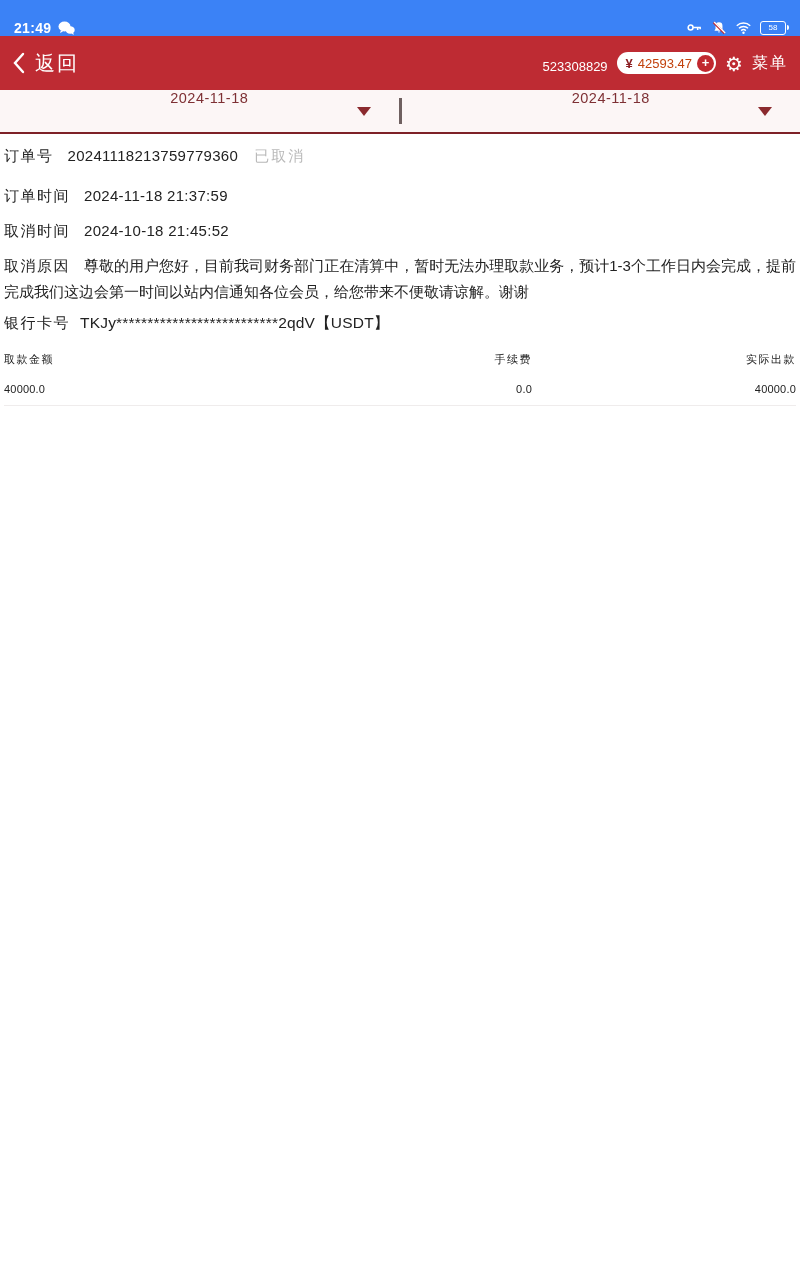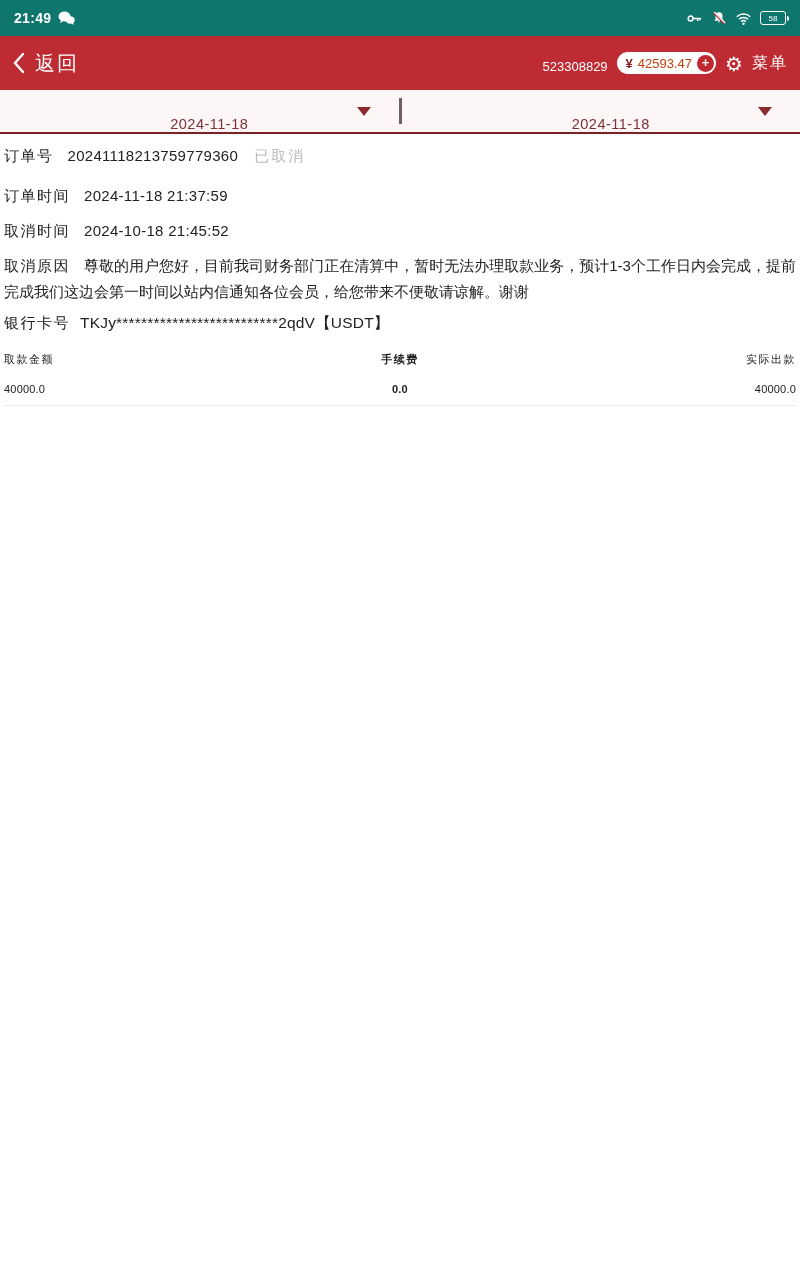--- a/index.html
+++ b/index.html
@@ -1,21 +1,21 @@
 <!DOCTYPE html>
 <html><head>
 <meta charset="utf-8">
 <style>
   * { margin:0; padding:0; box-sizing:border-box; }
   html,body { width:800px; height:1280px; background:#ffffff;
     font-family:"Liberation Sans","DejaVu Sans",sans-serif; }
   .app { width:800px; height:1280px; overflow:hidden; background:#fff; position:relative; }
 
   
-  .statusbar { background:#0f766e; height:36px; display:flex; align-items:center;
+  .statusbar { background:#3b82f6; height:36px; display:flex; align-items:flex-end;
     justify-content:space-between; padding:0 14px; color:#fff; }
   .sb-left { display:flex; align-items:center; gap:7px; }
   .sb-time { font-size:14px; font-weight:bold; letter-spacing:.3px; }
   .sb-right { display:flex; align-items:center; gap:8px; }
   .battery { width:26px; height:14px; border:1.5px solid #fff; border-radius:3px;
     display:flex; align-items:center; justify-content:center; position:relative; }
   .battery .pct { font-size:8px; color:#fff; }
   .battery::after { content:""; position:absolute; right:-4px; top:3.5px; width:2.5px;
     height:5px; background:#fff; border-radius:0 2px 2px 0; }
 
@@ -31,21 +31,21 @@
   .balance-amt { color:#c2410c; font-size:13px; }
   .plus-btn { width:17px; height:17px; border-radius:50%; background:#C1282F; color:#fff;
     font-size:13px; font-weight:bold; display:flex; align-items:center; justify-content:center;
     line-height:1; padding-bottom:1px; }
   .gear { font-size:20px; color:#fff; line-height:1; }
   .menu-label { font-size:16px; letter-spacing:2px; }
 
   
   .datebar { height:44px; background:#FCF6F6; border-bottom:2px solid #7E2127;
     display:flex; align-items:center; }
-  .date-select { flex:1; position:relative; display:flex; align-items:flex-end;
+  .date-select { flex:1; position:relative; display:flex; align-items:flex-start;
     justify-content:center; height:100%; cursor:pointer;padding-left:20px; }
   .date-text { color:#7E3034; font-size:14.5px; letter-spacing:.5px; }
   .caret-down { position:absolute; right:28px; top:50%; margin-top:-4px; width:0; height:0;
     border-left:7px solid transparent; border-right:7px solid transparent;
     border-top:9px solid #8B2A2E; }
   .v-divider { width:3px; height:26px; background:#6F6060; }
 
   
   .content { padding:0 4px; color:#222; }
   .row { display:flex; align-items:baseline; font-size:15px; }
@@ -59,21 +59,21 @@
   .reason { margin-top:12px; font-size:15px; line-height:26px; text-align:justify; }
   .reason .lbl { margin-right:14px; }
 
   .row-bank { margin-top:8px; }
   .bank-val { margin-left:10px; letter-spacing:.2px; font-size:15.5px; }
 
   .amount-table { margin-top:18px; }
   .t-head, .t-vals { display:flex; font-size:11px; }
   .t-cell { flex:1; }
   .t-left { text-align:left; }
-  .t-center { text-align:center;font-weight:bold; }
+  .t-center { text-align:right; }
   .t-right { text-align:right; }
   .t-head .t-cell { letter-spacing:1.5px; }
   .t-vals { margin-top:16px; letter-spacing:.2px; }
   .table-divider { margin-top:10px; border-bottom:1px solid #EFECEC; }
 
   svg { display:block; }
 </style>
 </head>
 <body>
 

